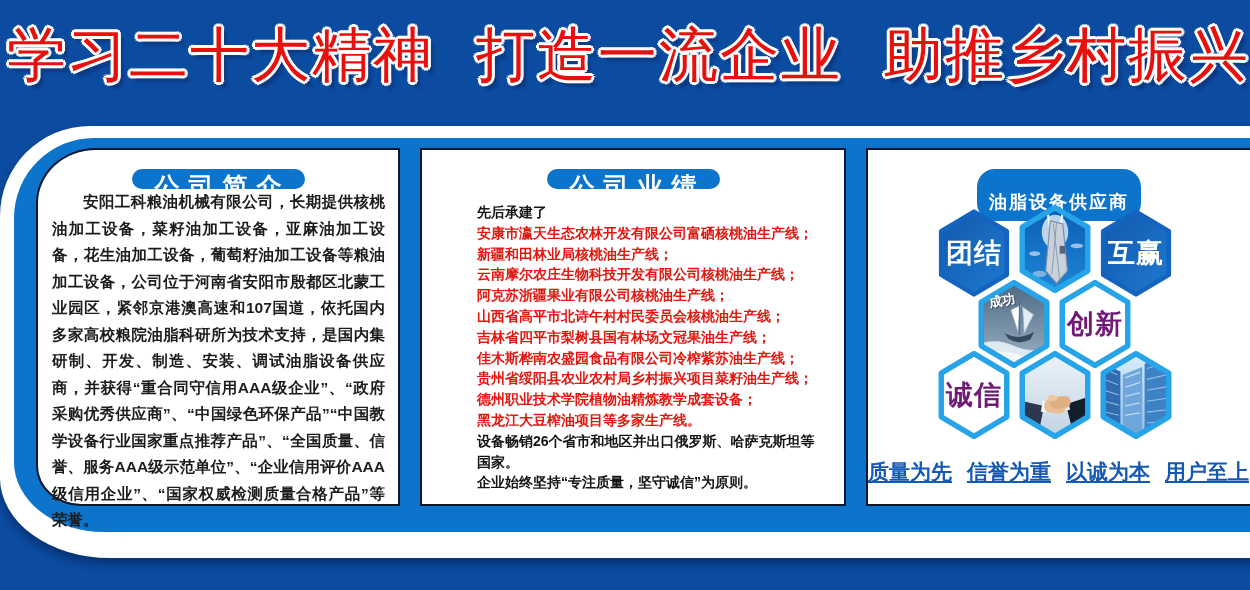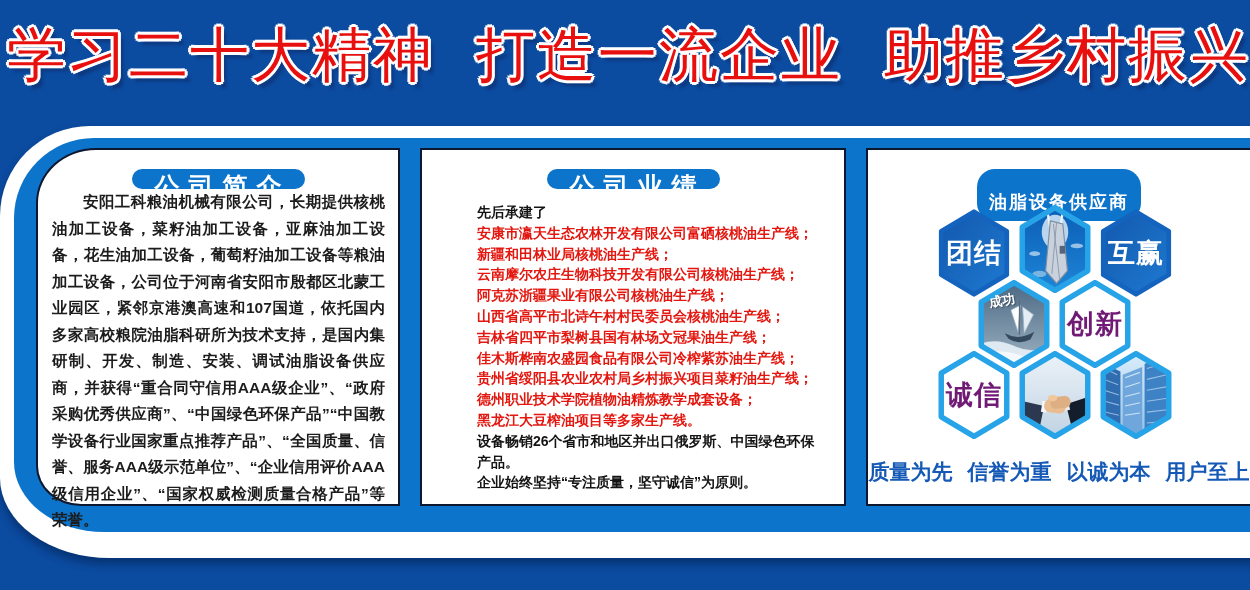--- a/index.html
+++ b/index.html
@@ -81,22 +81,22 @@
   .hx5{left:188px;top:130px;}
   .hx6{left:67px;top:201px;}
   .hx7{left:148px;top:201px;}
   .hx8{left:229px;top:201px;}
   .ship-caption{
     position:absolute;left:14px;top:12px;
     color:#fff;font-size:13px;font-weight:700;transform:rotate(-10deg);
     text-shadow:1px 1px 1px rgba(0,0,0,.4);
   }
   .slogan{
-    position:absolute;left:0;right:0;top:308px;text-align:center;
-    font-size:21px;font-weight:900;color:#1459B5;white-space:nowrap;
+    position:absolute;left:0;right:0;top:308px;
+    font-size:21px;font-weight:900;color:#1459B5;white-space:nowrap;text-decoration:underline;
   }
   .slogan span:not(:last-child){margin-right:15px;}
 </style>
 </head>
 <body>
 
 <div class="stage">
 
   <div class="headline">
     <span>学习二十大精神</span><span>打造一流企业</span><span>助推乡村振兴</span>
@@ -122,21 +122,21 @@
           <li>云南摩尔农庄生物科技开发有限公司核桃油生产线；</li>
           <li>阿克苏浙疆果业有限公司核桃油生产线；</li>
           <li>山西省高平市北诗午村村民委员会核桃油生产线；</li>
           <li>吉林省四平市梨树县国有林场文冠果油生产线；</li>
           <li>佳木斯桦南农盛园食品有限公司冷榨紫苏油生产线；</li>
           <li>贵州省绥阳县农业农村局乡村振兴项目菜籽油生产线；</li>
           <li>德州职业技术学院植物油精炼教学成套设备；</li>
           <li>黑龙江大豆榨油项目等多家生产线。</li>
         </ul>
         <div class="ach-notes">
-          <div>设备畅销26个省市和地区并出口俄罗斯、中国绿色环保产品。</div>
+          <div>设备畅销26个省市和地区并出口俄罗斯、哈萨克斯坦等国家。</div>
           <div>企业始终坚持“专注质量，坚守诚信”为原则。</div>
         </div>
       </div>
     </section>
 
     <section class="panel panel-supplier">
       <div class="pill pill-7">油脂设备供应商</div>
 
       <svg width="0" height="0" style="position:absolute">
         <defs>

